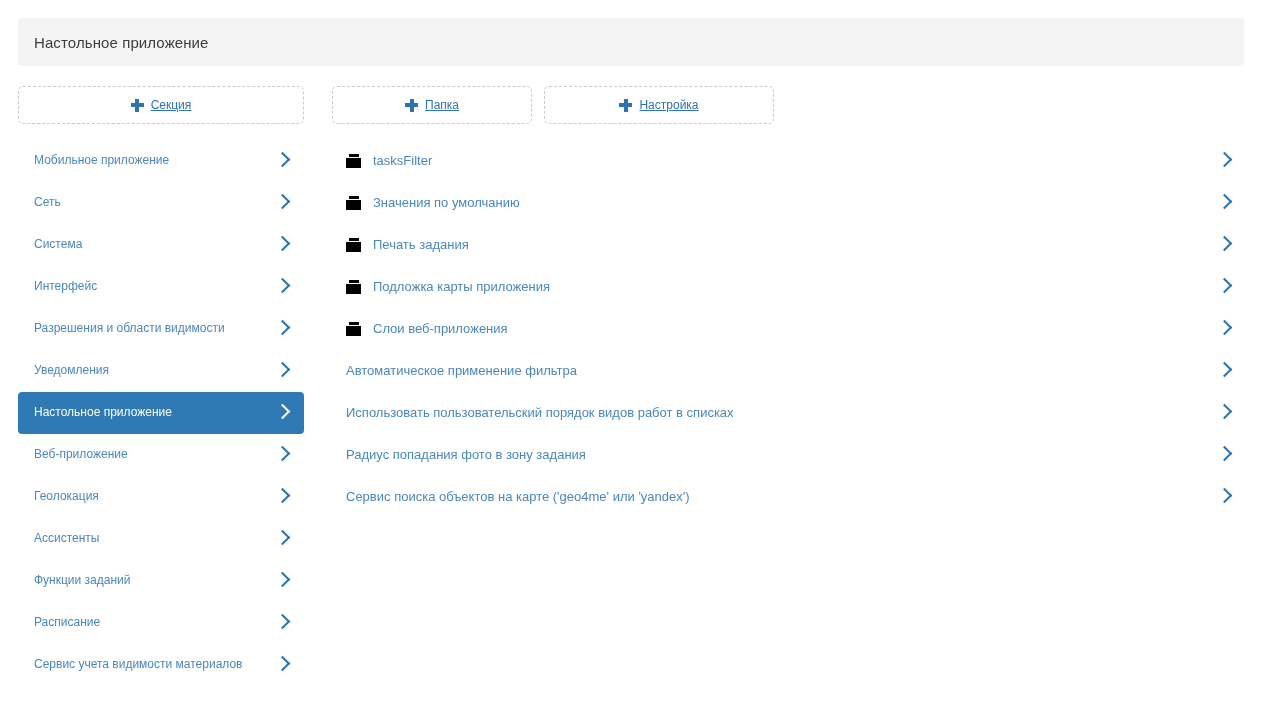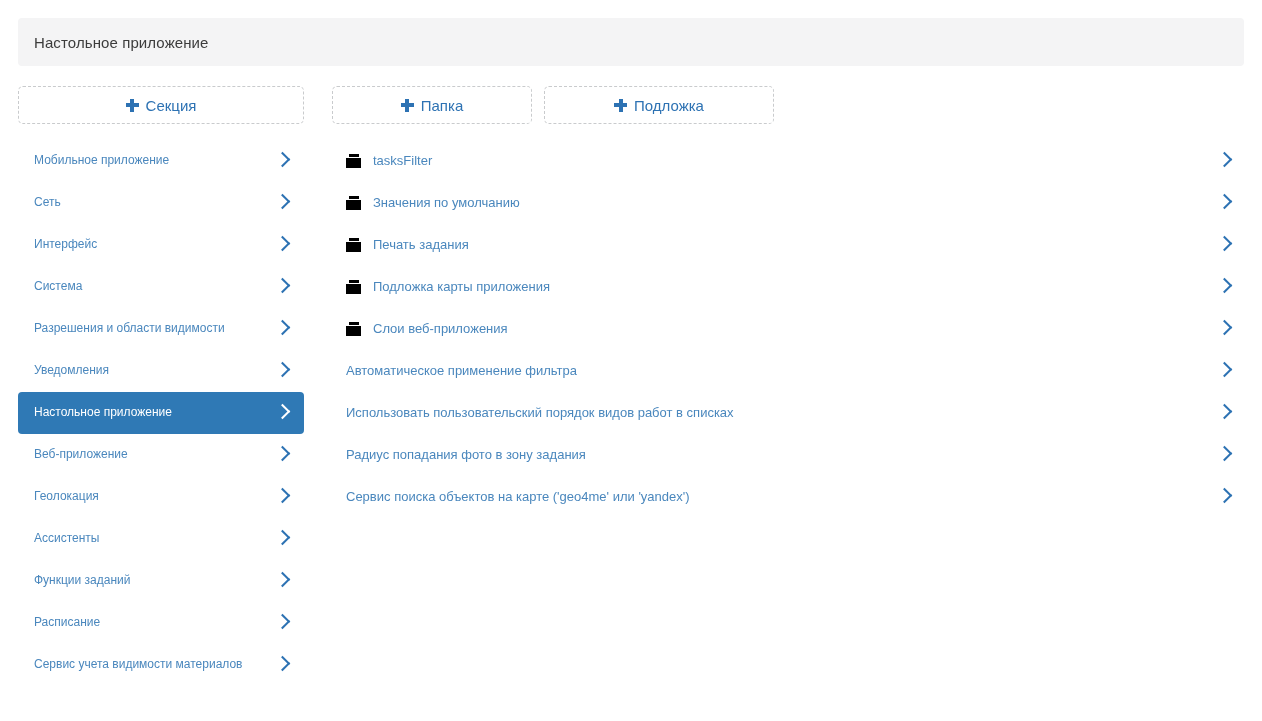--- a/index.html
+++ b/index.html
@@ -62,23 +62,24 @@
     display: inline-block;
   }
   .plus-icon::before, .plus-icon::after {
     content: "";
     position: absolute;
     background: #2d72b3;
   }
   .plus-icon::before { left: 0; top: 4.5px; width: 13px; height: 4px; }
   .plus-icon::after  { top: 0; left: 4.5px; height: 13px; width: 4px; }
   .add-btn-label {
-    font-size: 15px;
+    font-size: 12px;
     color: #2d72b3;
     white-space: nowrap;
+    text-decoration: underline;
   }
 
   
   .sidebar {
     position: absolute;
     left: 18px; top: 140px;
     width: 286px;
   }
   .side-item {
     position: relative;
@@ -174,39 +175,39 @@
     <div class="add-btn w-section">
       <span class="plus-icon"></span>
       <span class="add-btn-label">Секция</span>
     </div>
     <div class="add-btn w-folder">
       <span class="plus-icon"></span>
       <span class="add-btn-label">Папка</span>
     </div>
     <div class="add-btn w-setting">
       <span class="plus-icon"></span>
-      <span class="add-btn-label">Подложка</span>
+      <span class="add-btn-label">Настройка</span>
     </div>
   </div>
 
   <div class="sidebar">
     <div class="side-item">
       <span class="side-item-label">Мобильное приложение</span>
       <span class="chev"></span>
     </div>
     <div class="side-item">
       <span class="side-item-label">Сеть</span>
       <span class="chev"></span>
     </div>
     <div class="side-item">
+      <span class="side-item-label">Система</span>
+      <span class="chev"></span>
+    </div>
+    <div class="side-item">
       <span class="side-item-label">Интерфейс</span>
-      <span class="chev"></span>
-    </div>
-    <div class="side-item">
-      <span class="side-item-label">Система</span>
       <span class="chev"></span>
     </div>
     <div class="side-item">
       <span class="side-item-label">Разрешения и области видимости</span>
       <span class="chev"></span>
     </div>
     <div class="side-item">
       <span class="side-item-label">Уведомления</span>
       <span class="chev"></span>
     </div>

